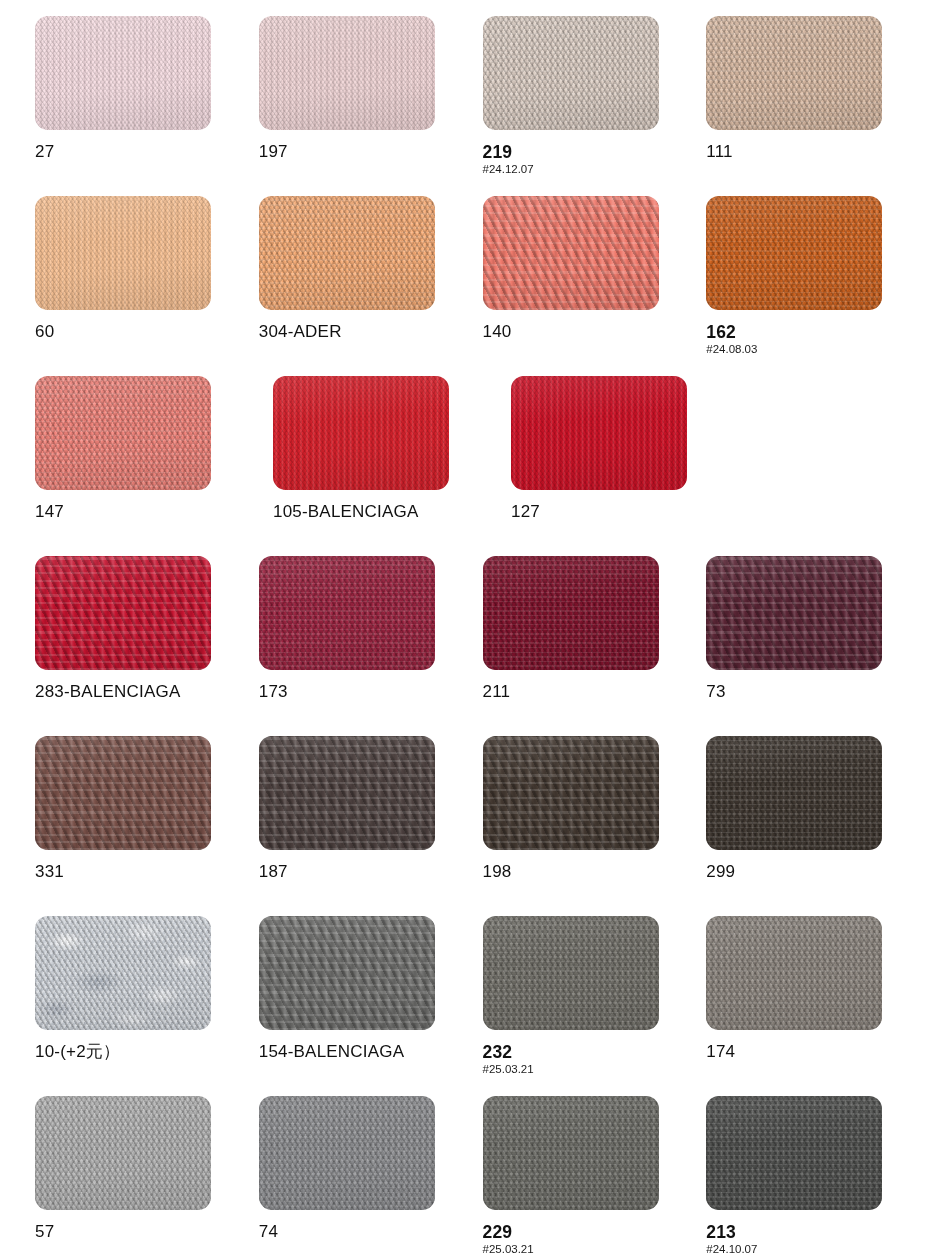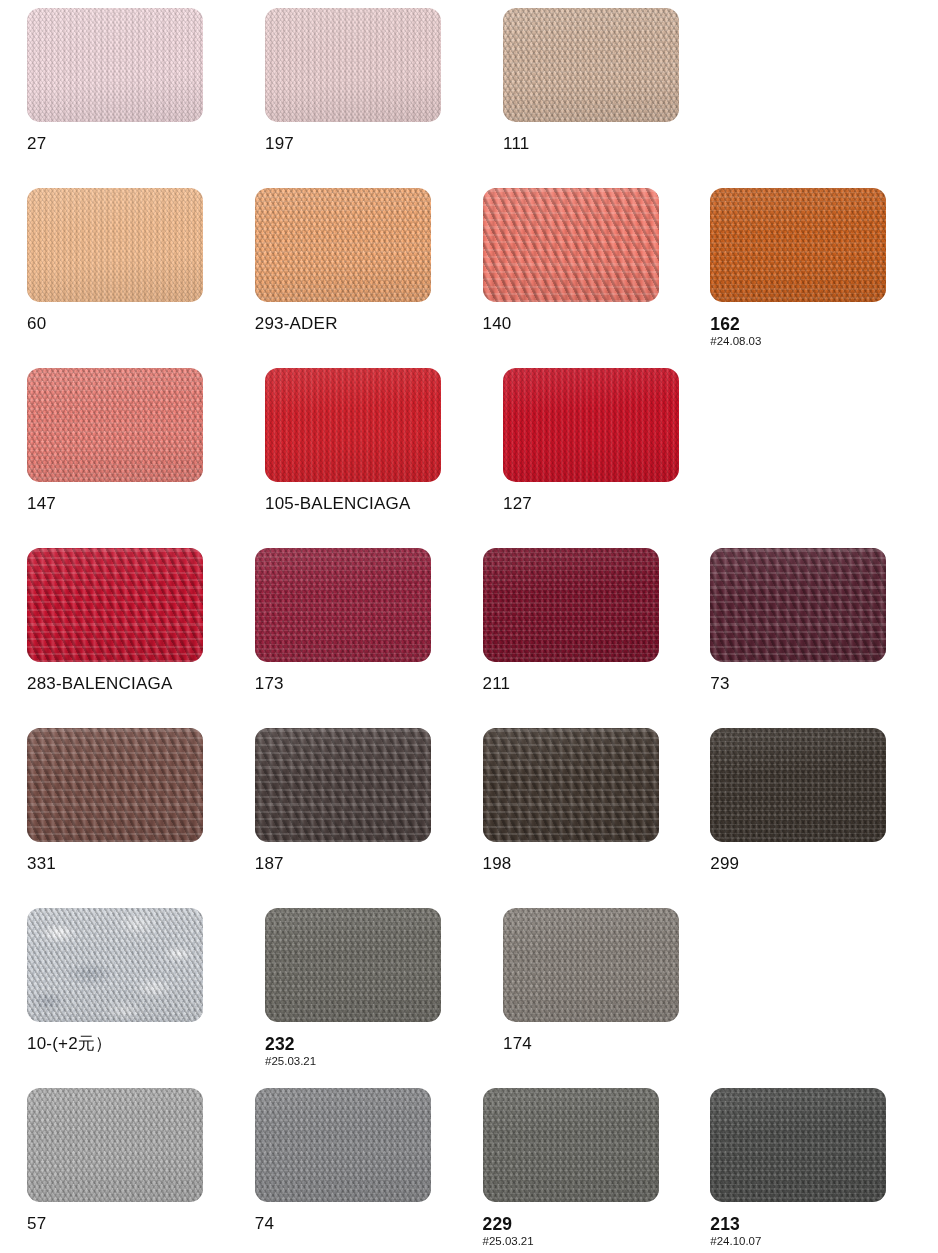--- a/index.html
+++ b/index.html
@@ -14,21 +14,21 @@
     font-family: "Liberation Sans", "DejaVu Sans", sans-serif;
     -webkit-font-smoothing: antialiased;
     overflow: hidden;
   }
 
   #swatch-grid {
     position: relative;
     width: 938px;
     height: 1253px;
     box-sizing: border-box;
-    padding: 0;
+    padding: 8px;
   }
 
   .swatch-row {
     display: flex;
     height: 180px;
     padding-left: 27px;
     box-sizing: border-box;
   }
 
   .swatch-cell {
@@ -223,38 +223,45 @@
         </div>
         <div class="swatch-label">27</div>
       </div>
       <div class="swatch-cell">
         <div class="swatch-chip tex-fine" style="background-color: rgb(240, 213, 214);">
           <div class="chip-shade"></div>
         </div>
         <div class="swatch-label">197</div>
       </div>
       <div class="swatch-cell">
+        <div class="swatch-chip tex-normal" style="background-color: rgb(222, 208, 198);">
+          <div class="chip-shade"></div>
+        </div>
+        <div class="swatch-label is-bold">219</div>
+        <div class="swatch-sublabel">#24.12.07</div>
+      </div>
+      <div class="swatch-cell">
         <div class="swatch-chip tex-normal" style="background-color: rgb(220, 189, 166);">
           <div class="chip-shade"></div>
         </div>
         <div class="swatch-label">111</div>
       </div>
     </div>
     <div class="swatch-row">
       <div class="swatch-cell">
         <div class="swatch-chip tex-fine" style="background-color: rgb(248, 194, 149);">
           <div class="chip-shade"></div>
         </div>
         <div class="swatch-label">60</div>
       </div>
       <div class="swatch-cell">
         <div class="swatch-chip tex-normal" style="background-color: rgb(249, 174, 120);">
           <div class="chip-shade"></div>
         </div>
-        <div class="swatch-label">293-ADER</div>
+        <div class="swatch-label">304-ADER</div>
       </div>
       <div class="swatch-cell">
         <div class="swatch-chip tex-chunky" style="background-color: rgb(240, 122, 108);">
           <div class="chip-shade"></div>
         </div>
         <div class="swatch-label">140</div>
       </div>
       <div class="swatch-cell">
         <div class="swatch-chip tex-normal" style="background-color: rgb(210, 100, 31);">
           <div class="chip-shade"></div>
@@ -336,20 +343,26 @@
       </div>
     </div>
     <div class="swatch-row">
       <div class="swatch-cell">
         <div class="swatch-chip tex-marl" style="background-color: rgb(195, 200, 207);">
           <div class="chip-shade"></div>
         </div>
         <div class="swatch-label">10-(+2元）</div>
       </div>
       <div class="swatch-cell">
+        <div class="swatch-chip tex-chunky" style="background-color: rgb(110, 110, 108);">
+          <div class="chip-shade"></div>
+        </div>
+        <div class="swatch-label">154-BALENCIAGA</div>
+      </div>
+      <div class="swatch-cell">
         <div class="swatch-chip tex-normal" style="background-color: rgb(115, 113, 106);">
           <div class="chip-shade"></div>
         </div>
         <div class="swatch-label is-bold">232</div>
         <div class="swatch-sublabel">#25.03.21</div>
       </div>
       <div class="swatch-cell">
         <div class="swatch-chip tex-normal" style="background-color: rgb(142, 135, 128);">
           <div class="chip-shade"></div>
         </div>

